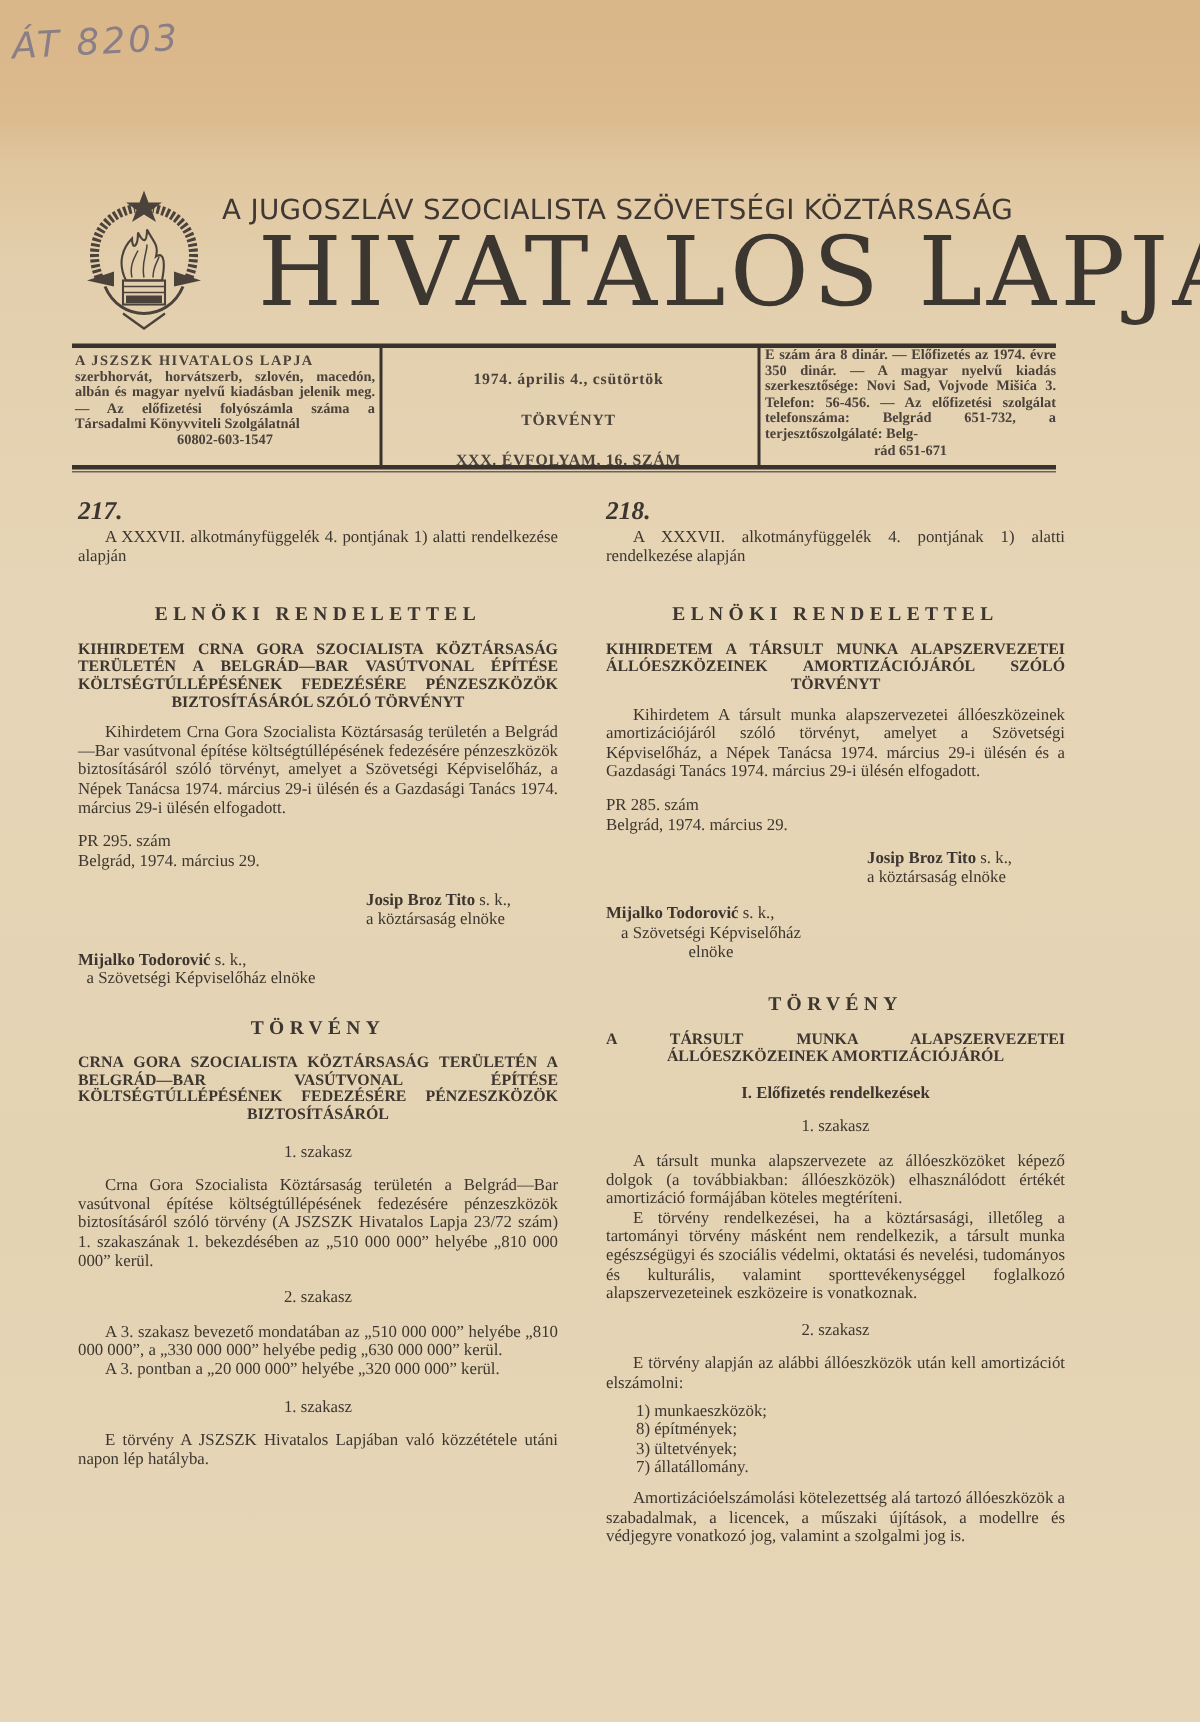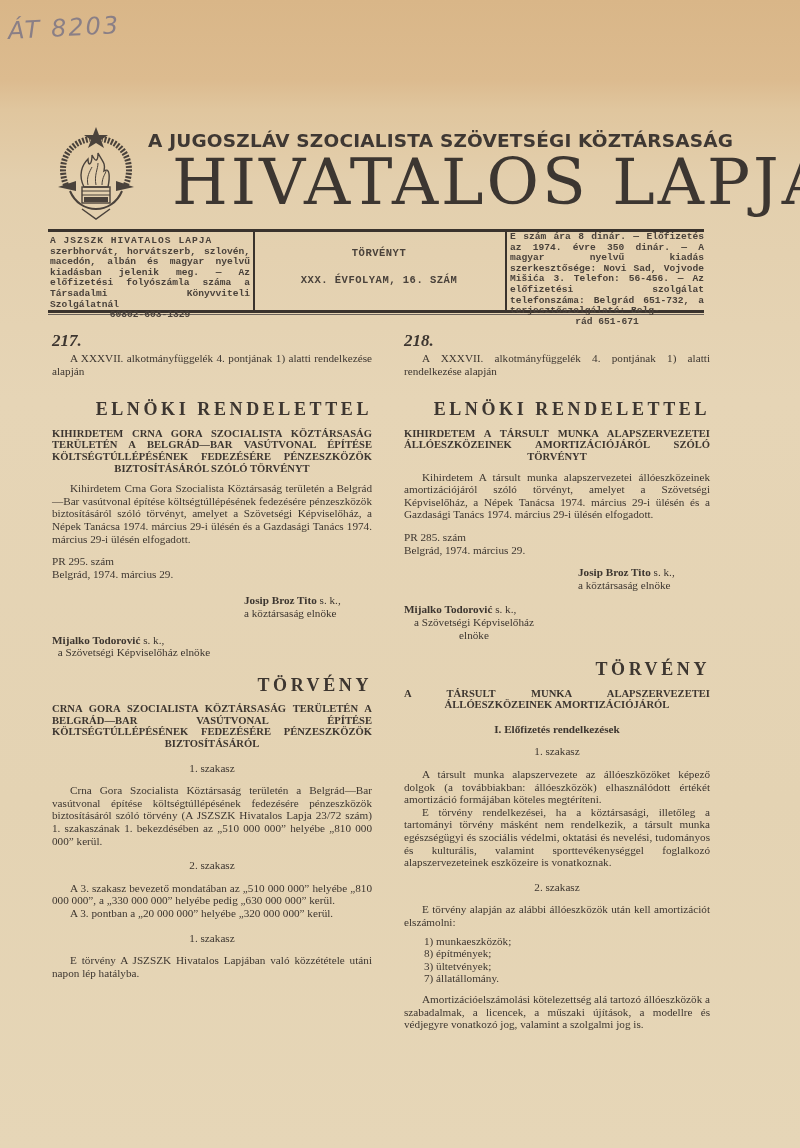--- a/index.html
+++ b/index.html
@@ -4,40 +4,40 @@
 <style>
   html,body{margin:0;padding:0;}
   body{
     width:800px;height:1148px;overflow:hidden;position:relative;
     background: linear-gradient(180deg,#d9b688 0px,#dcbb8f 80px,#e0c69e 110px,#e3cfad 180px,#e6d5b6 400px,#e4d3b3 800px,#e6d6b7 1148px);
     font-family:"DejaVu Serif","Liberation Serif",serif;
     color:#3a322c;
   }
   .handwriting{position:absolute;left:8px;top:14px;font-family:"DejaVu Sans",sans-serif;font-style:italic;font-size:24px;color:#8a7f86;letter-spacing:2px;transform:rotate(-3deg);}
   .emblem{position:absolute;left:52px;top:125px;width:88px;height:96px;}
-  .super{position:absolute;left:148px;top:130px;font-family:"DejaVu Sans",sans-serif;font-weight:bold;font-size:18.5px;color:#3f3833;letter-spacing:0.2px;white-space:nowrap;text-align:center;}
+  .super{position:absolute;left:148px;top:130px;font-family:"DejaVu Sans",sans-serif;font-weight:normal;font-size:18.5px;color:#3f3833;letter-spacing:0.2px;white-space:nowrap;text-align:center;}
   .masthead{position:absolute;left:172px;top:150px;font-family:"DejaVu Serif",serif;font-size:64px;line-height:64px;color:#3c3631;letter-spacing:3px;white-space:nowrap;transform:scaleX(1.0);}
   .rule-top{position:absolute;left:48px;top:229px;width:656px;height:3px;background:#3a332d;}
   .rule-bot{position:absolute;left:48px;top:310px;width:656px;height:3px;background:#3a332d;}
   .rule-bot2{position:absolute;left:48px;top:314px;width:656px;height:1px;background:#6b625a;}
   .vline{position:absolute;width:2px;background:#3a332d;}
-  .infobox{position:absolute;font-family:Liberation Mono, monospace;font-weight:bold;color:#4a423b;}
+  .infobox{position:absolute;font-family:Liberation Serif, serif;font-weight:bold;color:#4a423b;}
   .info-left{left:50px;top:236px;width:200px;font-size:9.6px;line-height:10.6px;text-align:justify;}
   .info-left .first{letter-spacing:1px;}
   .info-left .acct{text-align:center;}
   .info-mid{left:256px;top:240px;width:246px;font-size:10.5px;text-align:center;line-height:27px;letter-spacing:0.5px;}
   .info-right{left:510px;top:232px;width:194px;font-size:9.6px;line-height:10.6px;text-align:justify;}
   .info-right .last{text-align:center;}
   .col{position:absolute;font-family:"Liberation Serif","DejaVu Serif",serif;color:#3d3630;font-size:11.2px;line-height:12.6px;}
   .col-left{left:52px;top:332px;width:320px;}
   .col-right{left:404px;top:332px;width:306px;}
   .num{font-size:17px;font-weight:bold;line-height:18px;margin-bottom:2px;font-style:italic;}
   p{margin:0;text-align:justify;}
   .indent{text-indent:18px;}
-  .h-spaced{font-weight:bold;letter-spacing:3.6px;text-align:right;font-size:18px;margin-top:26px;margin-bottom:12px;}
+  .h-spaced{font-weight:bold;letter-spacing:3.6px;text-align:center;font-size:13px;margin-top:26px;margin-bottom:12px;}
   .h-caps{font-weight:bold;text-align:justify;font-size:10.6px;line-height:11.6px;text-align-last:center;}
   .center{text-align:center;}
   .gap{height:10px;}
   .sig-right{margin-left:192px;}
   .sig-left{width:164px;text-align:left;}
   .bold{font-weight:bold;}
   .sub{text-align:center;margin:12px 0 10px;}
   .list{margin-left:20px;}
 </style>
 </head>
@@ -65,24 +65,25 @@
 
 <div class="rule-top"></div>
 <div class="rule-bot"></div>
 <div class="rule-bot2"></div>
 <div class="vline" style="left:253px;top:231px;height:80px;"></div>
 <div class="vline" style="left:505px;top:231px;height:80px;"></div>
 
 <div class="infobox info-left">
   <div class="first">A JSZSZK HIVATALOS LAPJA</div>
   <div>szerbhorvát, horvátszerb, szlovén, macedón, albán és magyar nyelvű kiadásban jelenik meg. — Az előfizetési folyószámla száma a Társadalmi Könyvviteli Szolgálatnál</div>
-  <div class="acct">60802-603-1329</div>
+  <div class="acct">60802-603-1547</div>
 </div>
 
 <div class="infobox info-mid">
+  <div>1974. április 4., csütörtök</div>
   <div>TÖRVÉNYT</div>
   <div>XXX. ÉVFOLYAM, 16. SZÁM</div>
 </div>
 
 <div class="infobox info-right">
   <div>E szám ára 8 dinár. — Előfizetés az 1974. évre 350 dinár. — A magyar nyelvű kiadás szerkesztősége: Novi Sad, Vojvode Mišića 3. Telefon: 56-456. — Az előfizetési szolgálat telefonszáma: Belgrád 651-732, a terjesztőszolgálaté: Belg-</div>
   <div class="last">rád 651-671</div>
 </div>
 
 <div class="col col-left">

